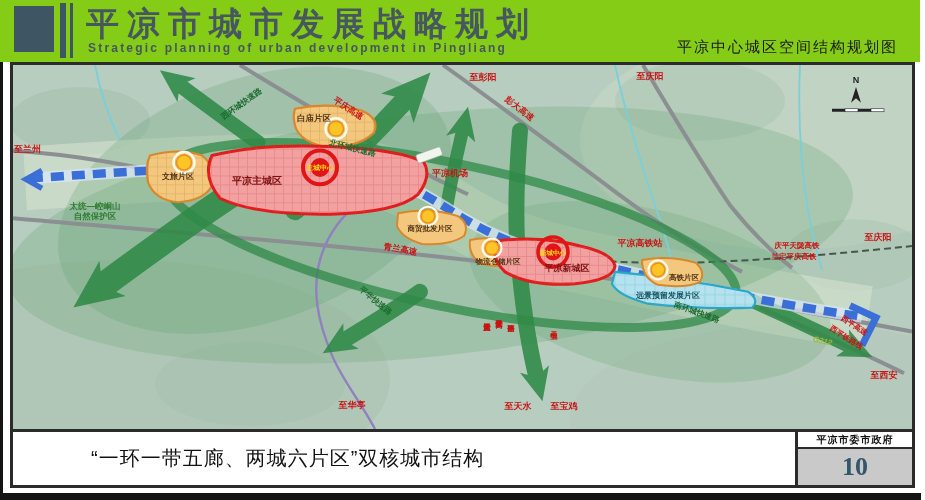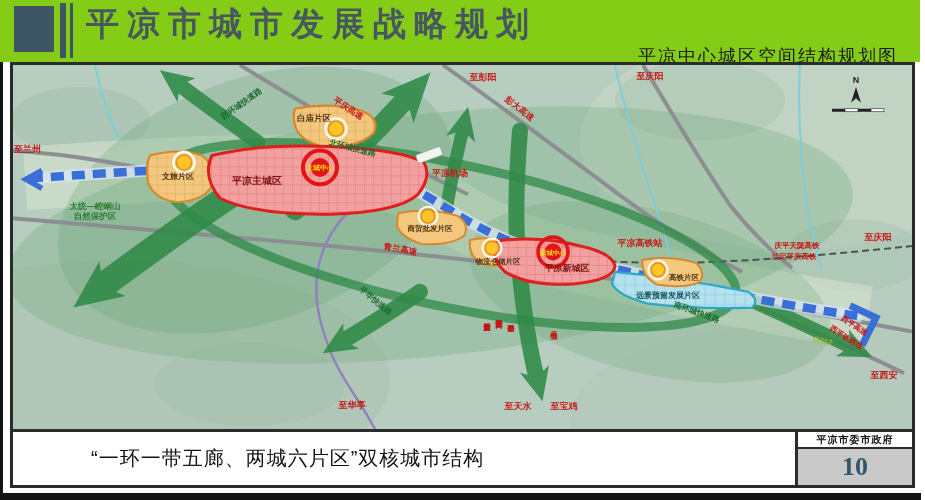--- a/index.html
+++ b/index.html
@@ -10,21 +10,21 @@
   .edge-bottom{position:absolute;left:0;top:493px;width:921px;height:7px;background:#141414;}
   
   .header{position:absolute;left:0;top:0;width:920px;height:62px;background:#84cc16;}
   .hdr-square{position:absolute;left:14px;top:6px;width:40px;height:46px;background:#3e5663;}
   .hdr-bar1{position:absolute;left:60px;top:3px;width:6px;height:55px;background:#3e5663;}
   .hdr-bar2{position:absolute;left:70px;top:3px;width:3px;height:55px;background:#3e5663;}
   .hdr-title{position:absolute;left:86px;top:2px;font-family:"Liberation Serif",serif;
              font-weight:bold;font-size:33px;letter-spacing:8px;color:#46575f;white-space:nowrap;}
   .hdr-sub{position:absolute;left:88px;top:41px;font-weight:bold;font-size:12px;
            letter-spacing:2.2px;color:#46575f;white-space:nowrap;}
-  .hdr-maptitle{position:absolute;right:22px;top:44px;font-size:18px;letter-spacing:2px;
+  .hdr-maptitle{position:absolute;right:22px;top:38px;font-size:15px;letter-spacing:2px;
                 color:#1a1a1a;white-space:nowrap;}
   
   .map-frame{position:absolute;left:10px;top:62px;width:905px;height:370px;
              border:3px solid #2b2b2b;box-sizing:border-box;background:#b7cdbf;}
   .map-frame svg{display:block;width:100%;height:100%;}
   
   .footer{position:absolute;left:10px;top:432px;width:905px;height:56px;
           border:3px solid #2b2b2b;border-top:none;box-sizing:border-box;
           background:#fff;display:flex;flex-direction:row;}
   .caption-cell{flex:1;display:flex;align-items:center;padding-left:78px;}
@@ -42,20 +42,21 @@
 <body>
 
 <div class="edge-left"></div>
 <div class="edge-bottom"></div>
 
 <div class="header">
   <div class="hdr-square"></div>
   <div class="hdr-bar1"></div>
   <div class="hdr-bar2"></div>
   <div class="hdr-title">平凉市城市发展战略规划</div>
+  <div class="hdr-sub">Strategic planning of urban development in Pingliang</div>
   <div class="hdr-maptitle">平凉中心城区空间结构规划图</div>
 </div>
 
 <div class="map-frame">
 <svg viewBox="13 64 899 366" preserveAspectRatio="none">
   <defs>
     <marker id="ah" markerUnits="userSpaceOnUse" markerWidth="34" markerHeight="30" viewBox="0 0 10 9" refX="3.2" refY="4.5" orient="auto">
       <path d="M0,0 L10,4.5 L0,9 L2.6,4.5 Z" fill="#2f8a47"></path>
     </marker>
     <marker id="ahBig" markerUnits="userSpaceOnUse" markerWidth="50" markerHeight="44" viewBox="0 0 10 9" refX="3.2" refY="4.5" orient="auto">

